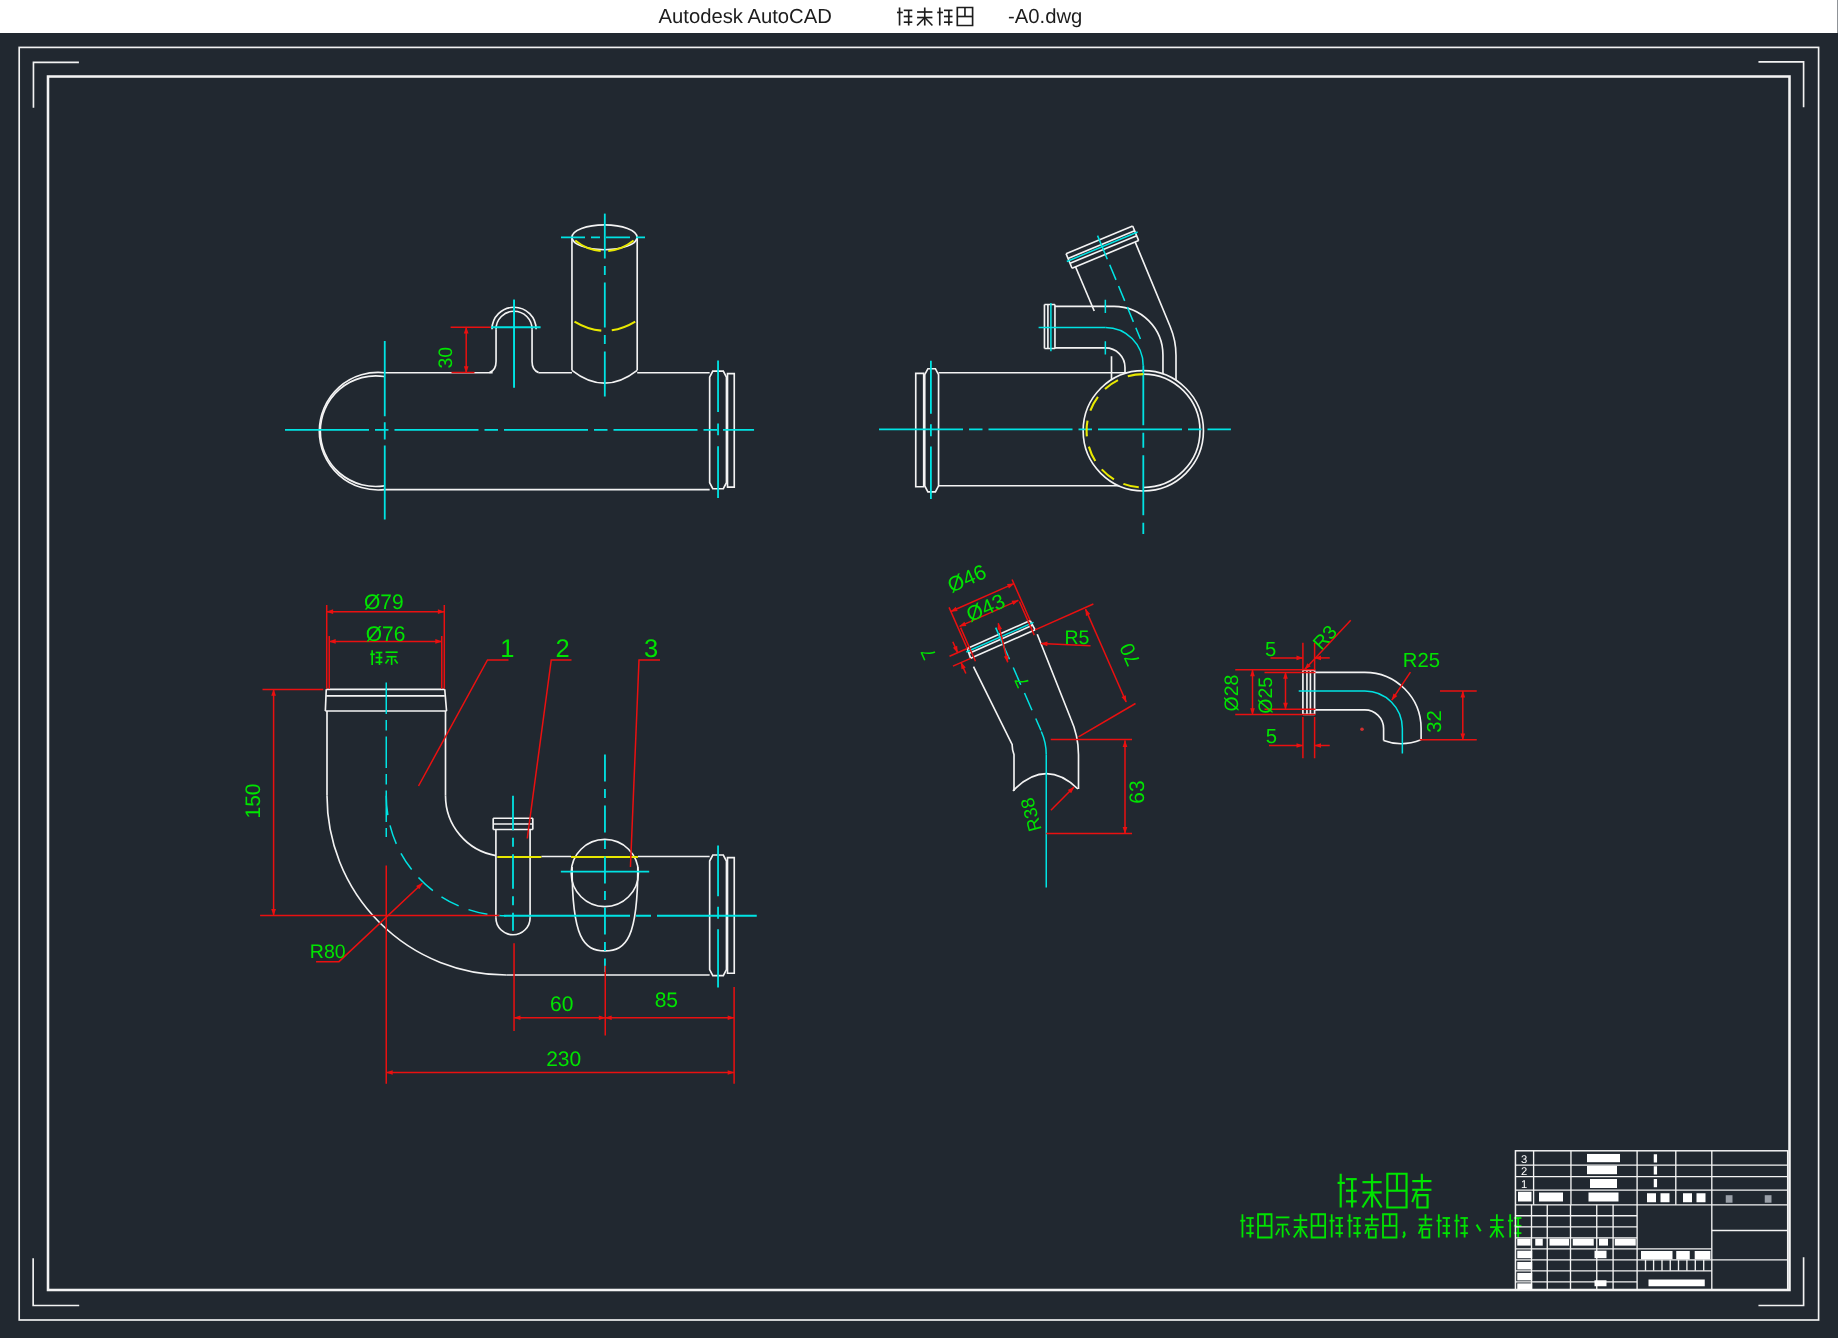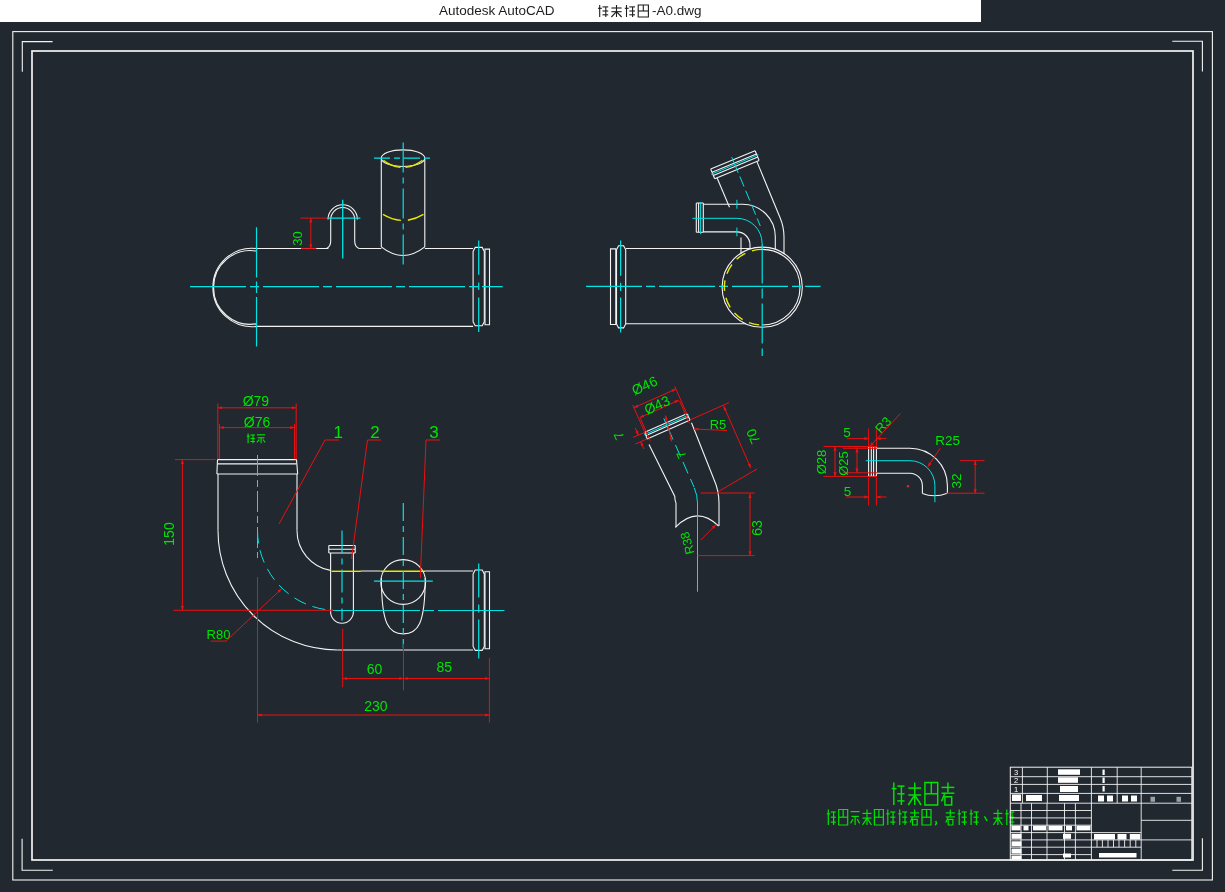--- a/index.html
+++ b/index.html
@@ -1,14 +1,14 @@
 <!DOCTYPE html>
 <html><head><meta charset="utf-8"><style>
 html,body{margin:0;padding:0;background:#212830;width:1225px;height:892px;overflow:hidden}
-#bar{position:absolute;left:0;top:0;width:981px;height:22px;background:#ffffff}
+#bar{position:absolute;left:0;top:0;width:1225px;height:22px;background:#ffffff}
 #bar .t{position:absolute;top:3px;font-family:"Liberation Sans",sans-serif;font-size:13.5px;color:#1d1d1d}
 #wrap{position:absolute;left:0;top:0}
 </style></head>
 <body>
 <div id="wrap"><svg width="1225" height="892" viewBox="0 0 1225 892">
 <defs>
         <marker id="ar" viewBox="0 0 10 10" refX="9.3" refY="5" markerWidth="11.5" markerHeight="4.6" orient="auto-start-reverse">
           <path d="M0,1.6 L10,5 L0,8.4 z" fill="#ea1010"></path>
         </marker>
       </defs>
@@ -374,13 +374,13 @@
 <path d="M626.5,5.0 V17.0" stroke="#1d1d1d" stroke-width="1.1" fill="none"></path>
 <path d="M624.8,8.3 H628.7" stroke="#1d1d1d" stroke-width="1.1" fill="none"></path>
 <path d="M629.3,6.9 H635.0" stroke="#1d1d1d" stroke-width="1.1" fill="none"></path>
 <path d="M629.3,11.0 H635.0" stroke="#1d1d1d" stroke-width="1.1" fill="none"></path>
 <path d="M629.3,14.8 H635.0" stroke="#1d1d1d" stroke-width="1.1" fill="none"></path>
 <path d="M632.6,6.9 V17.0" stroke="#1d1d1d" stroke-width="1.1" fill="none"></path>
 <path d="M638.2,5.0 H648.4 V17.0 H638.2 Z" stroke="#1d1d1d" stroke-width="1.1" fill="none"></path>
 <path d="M638.2,11.0 H648.4" stroke="#1d1d1d" stroke-width="1.1" fill="none"></path>
 <path d="M643.3,5.0 V11.0" stroke="#1d1d1d" stroke-width="1.1" fill="none"></path>
     </svg>
-  <div class="t" style="left:652px">-A0.dwg</div>
+  <div class="t" style="left:672px">-A0.dwg</div>
 </div>
 </body></html>

